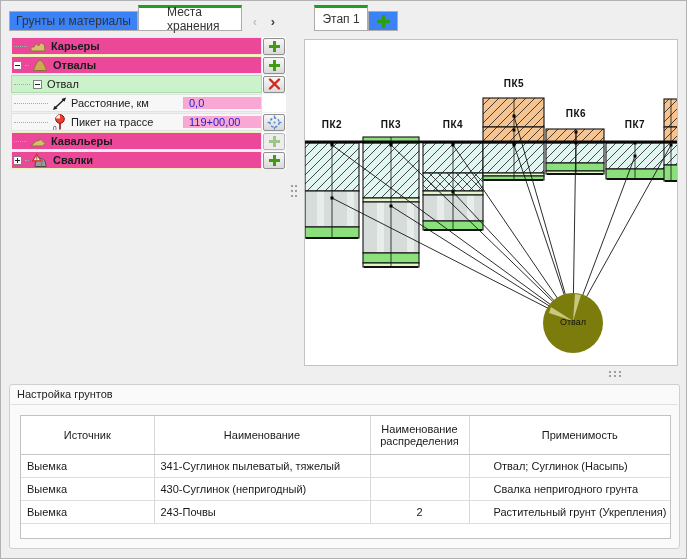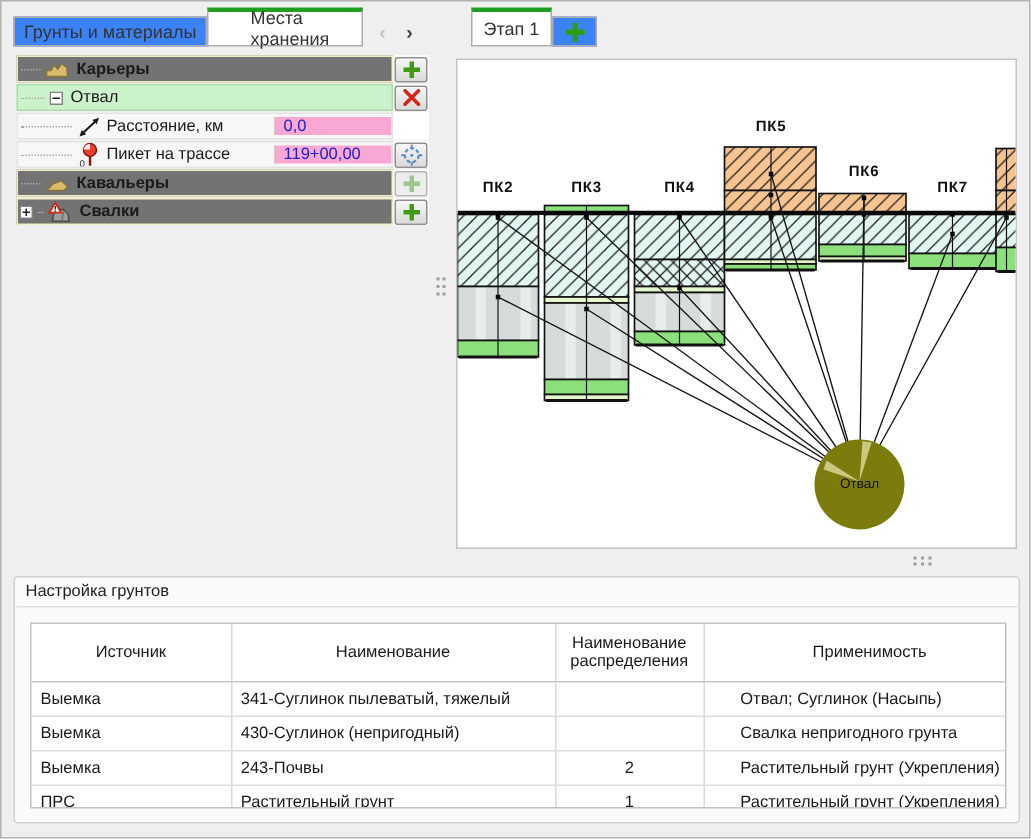--- a/index.html
+++ b/index.html
@@ -11,21 +11,21 @@
        font-size:12px;display:flex;align-items:center;justify-content:center;color:#333;cursor:default;}
   .tab.active{background:#FFFFFF;border-top:3px solid #1F9E1F;}
   .chev{position:absolute;width:16px;height:16px;border:none;background:transparent;
         font-size:13px;font-weight:bold;color:#444;display:flex;align-items:center;justify-content:center;padding:0;}
   .chev.dis{color:#C4C4C4;}
   .addtab svg{display:block;}
   
   .tree{position:absolute;left:10px;top:36px;width:275px;}
   .trow{position:relative;height:18px;margin-bottom:1px;display:flex;align-items:stretch;font-size:11px;background:#FFFFFF;}
   .main{flex:1;display:flex;align-items:center;box-sizing:border-box;overflow:hidden;}
-  .main.yellow{background:#737373;border:1px solid #F1EEC0;}
+  .main.yellow{background:#ec4899;border:1px solid #F1EEC0;}
   .main.green{background:#CBF2CB;border:1px solid #AADDAA;}
   .main.prop{background:#F7F7F7;border:1px solid #E3E3E3;}
   .lblb{font-weight:bold;white-space:nowrap;}
   .lbl{white-space:nowrap;}
   .stub{border-bottom:1px dotted #AAAAAA;height:1px;}
   .exp{display:flex;align-items:center;justify-content:center;width:11px;}
   .ticon{display:flex;align-items:center;justify-content:center;width:18px;}
   .valcell{margin-left:auto;width:78px;box-sizing:border-box;background:#f9a8d4;border-left:1px solid #C2C2C2;
            color:#2121CE;display:flex;align-items:center;padding-left:5px;font-size:11px;}
   .btncell{width:24px;display:flex;align-items:center;justify-content:center;background:#FFFFFF;}
@@ -78,20 +78,45 @@
   <div class="tree">
       <div class="trow">
         <div class="main yellow">
           <span class="stub" style="width: 13px; margin: 0px 2px;"></span>
           <span class="ticon">
             <svg xmlns="http://www.w3.org/2000/svg" width="16" height="14" viewBox="0 0 16 14">
               <path d="M1 12 L1 8 L4 8 L6 4.5 L8.5 7 L11 3.5 L14.5 6 L15 12 Z" fill="#DABB6D" stroke="#8A733B"></path>
             </svg>
           </span>
           <span class="lblb" style="margin-left: 4px;">Карьеры</span>
+        </div>
+        <div class="btncell">
+          <button class="sqbtn">
+            <svg xmlns="http://www.w3.org/2000/svg" width="13" height="13" viewBox="0 0 13 13">
+              <rect x="5" y="1" width="3" height="11" fill="#3E9B12"></rect>
+              <rect x="1" y="5" width="11" height="3" fill="#3E9B12"></rect>
+            </svg>
+          </button>
+        </div>
+      </div>
+      <div class="trow">
+        <div class="main yellow">
+          <span class="exp">
+            <svg xmlns="http://www.w3.org/2000/svg" width="9" height="9" viewBox="0 0 9 9">
+              <rect x="0.5" y="0.5" width="8" height="8" fill="#FFF" stroke="#828282"></rect>
+              <line x1="2" y1="4.5" x2="7" y2="4.5" stroke="#222"></line>
+            </svg>
+          </span>
+          <span class="stub" style="width: 4px; margin: 0px 2px;"></span>
+          <span class="ticon">
+            <svg xmlns="http://www.w3.org/2000/svg" width="16" height="14" viewBox="0 0 16 14">
+              <path d="M1.5 12.5 C4 4.5 6.5 2.5 8 2.5 C9.5 2.5 12 4.5 14.5 12.5 Z" fill="#CEA94F" stroke="#8A733B"></path>
+            </svg>
+          </span>
+          <span class="lblb" style="margin-left: 4px;">Отвалы</span>
         </div>
         <div class="btncell">
           <button class="sqbtn">
             <svg xmlns="http://www.w3.org/2000/svg" width="13" height="13" viewBox="0 0 13 13">
               <rect x="5" y="1" width="3" height="11" fill="#3E9B12"></rect>
               <rect x="1" y="5" width="11" height="3" fill="#3E9B12"></rect>
             </svg>
           </button>
         </div>
       </div>
@@ -365,23 +390,17 @@
               <td>430-Суглинок (непригодный)</td>
               <td class="ctr"></td>
               <td>Свалка непригодного грунта</td>
             </tr>
             <tr>
               <td>Выемка</td>
               <td>243-Почвы</td>
               <td class="ctr">2</td>
               <td>Растительный грунт (Укрепления)</td>
             </tr>
-            <tr>
-              <td>ПРС</td>
-              <td>Растительный грунт</td>
-              <td class="ctr">1</td>
-              <td>Растительный грунт (Укрепления)</td>
-            </tr>
           </tbody>
       </table>
     </div>
   </div>
 </div>
 
 </body></html>

